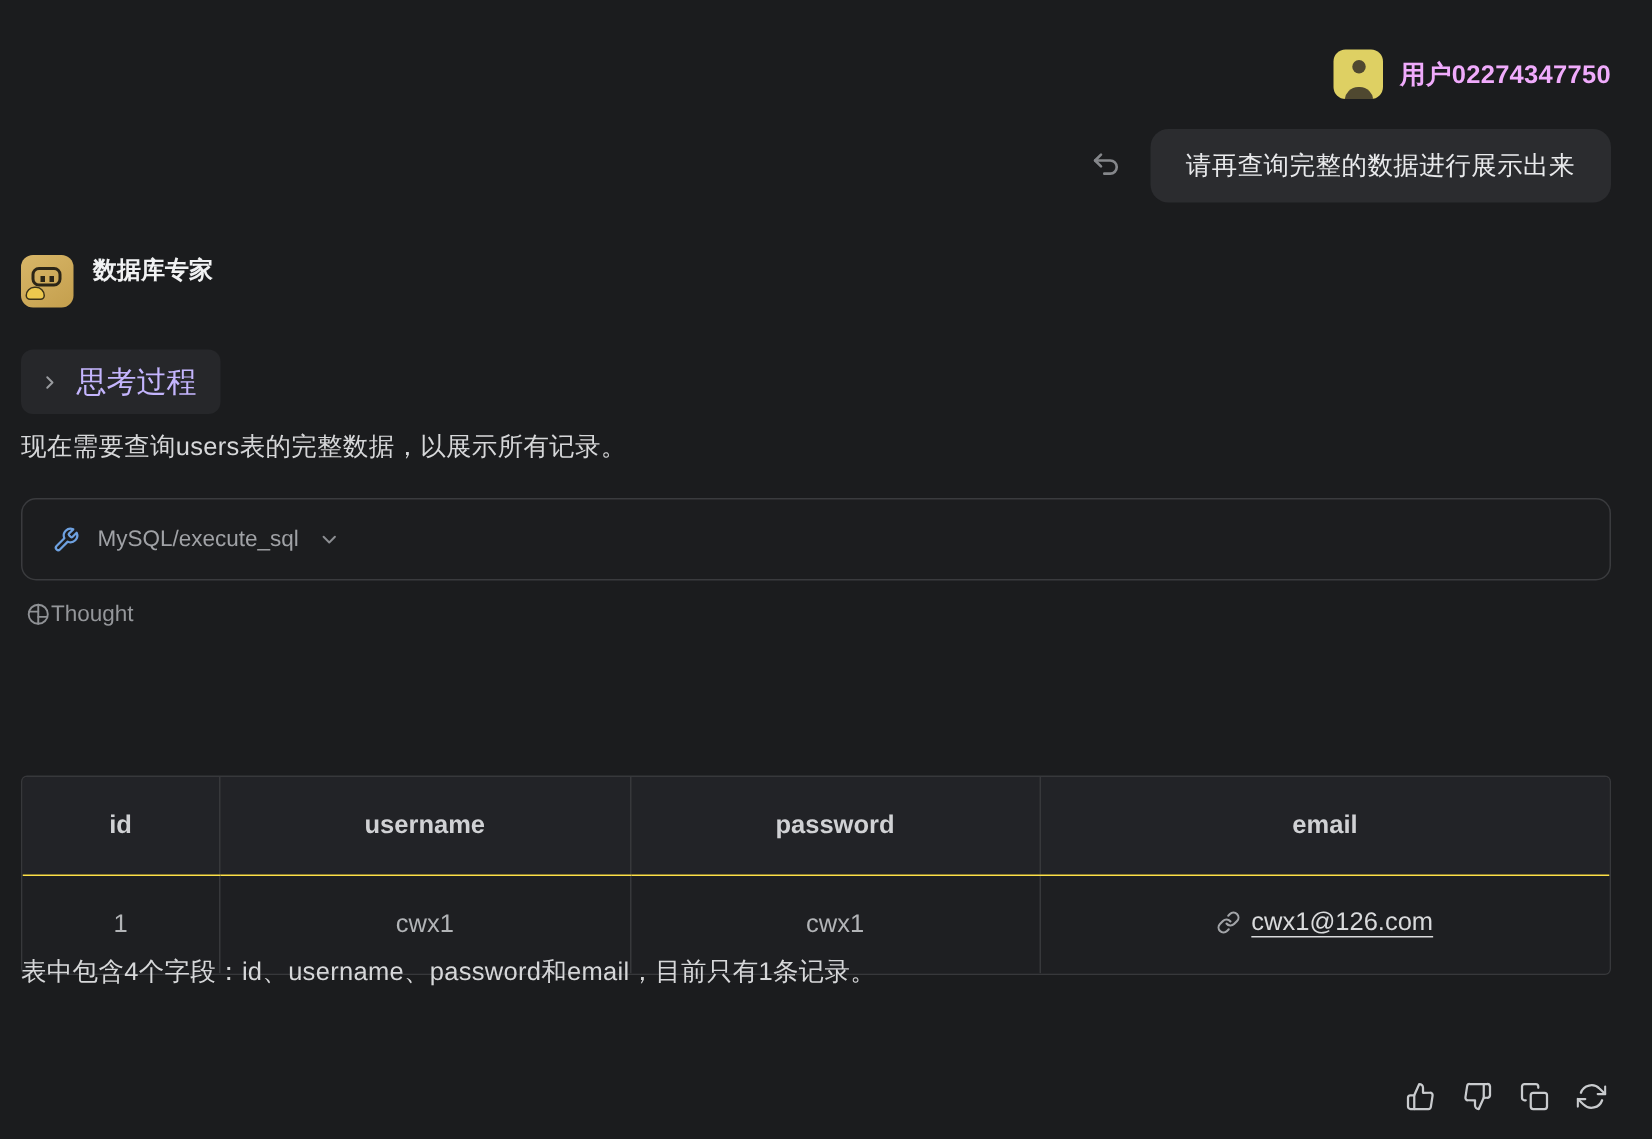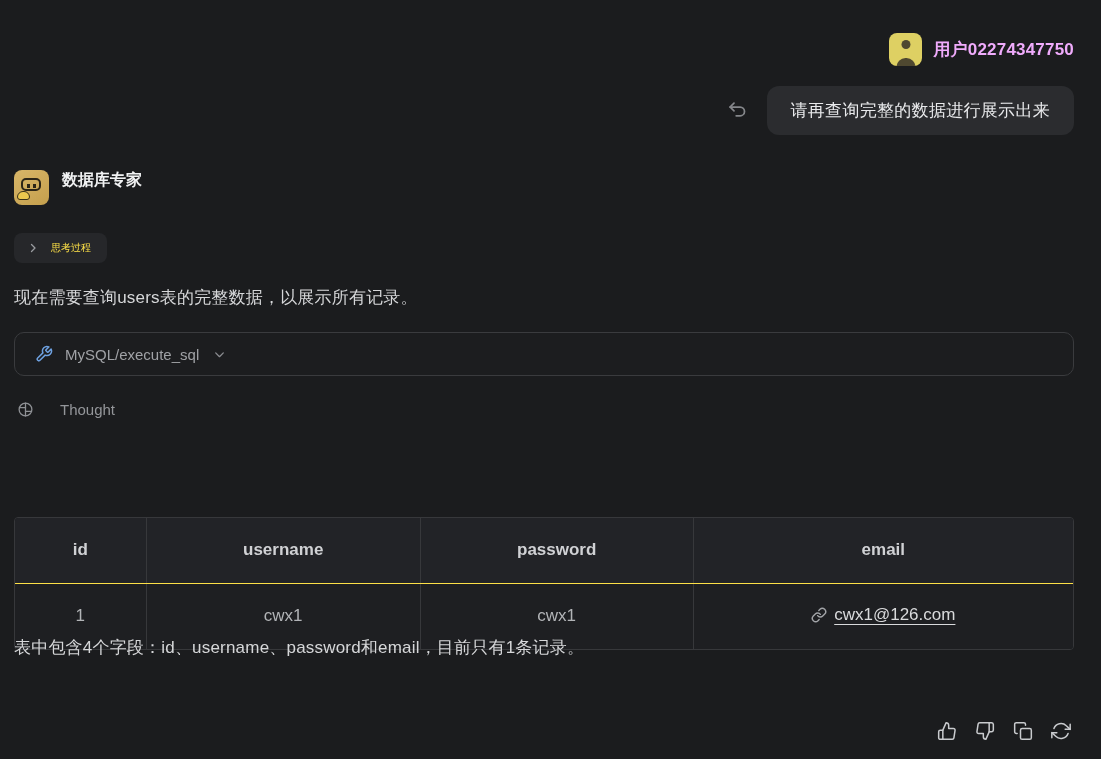--- a/index.html
+++ b/index.html
@@ -76,46 +76,46 @@
 
   
   .think-chip {
     position: absolute; top: 233px; left: 14px;
     display: flex; align-items: center; gap: 12px;
     background: #26272a; border-radius: 8px;
     padding: 8px 16px 8px 13px;
     cursor: pointer;
   }
   .think-chip .chev { color: #9a9ca0; display: flex; }
-  .think-chip .label { font-size: 10px; color: #fde047; }
+  .think-chip .label { font-size: 20px; color: #c4b5fd; }
 
   
   .para { position: absolute; left: 14px; font-size: 17px; color: #d6d7d9; letter-spacing: .2px; }
   .para.p1 { top: 286px; }
   .para.p2 { top: 450px; }
   .para.p3 { top: 636px; }
 
   
   .tool-bar {
     position: absolute; top: 332px; left: 14px; right: 27px;
-    height: 44px;
+    height: 55px;
     border: 1px solid #3a3b3e; border-radius: 10px;
     background: #1c1d1f;
     display: flex; align-items: center; gap: 12px;
     padding: 0 20px;
     cursor: pointer;
   }
   .tool-bar .wrench { display: flex; color: #6ea1e0; }
   .tool-bar .tool-label { font-size: 15px; color: #a0a2a6; }
   .tool-bar .chev-down { display: flex; color: #8b8d91; margin-left: 2px; }
 
   
   .thought-row {
     position: absolute; top: 401px; left: 17px;
-    display: flex; align-items: center; gap: 26px;
+    display: flex; align-items: center; gap: 0;
   }
   .thought-row .t-icon { display: flex; color: #8f9195; }
   .thought-row .t-label { font-size: 15px; color: #94969a; }
 
   
   .data-table {
     position: absolute; top: 517px; left: 14px; right: 27px;
     border: 1px solid #37383b; border-radius: 4px;
     border-collapse: separate; border-spacing: 0;
     overflow: hidden;

